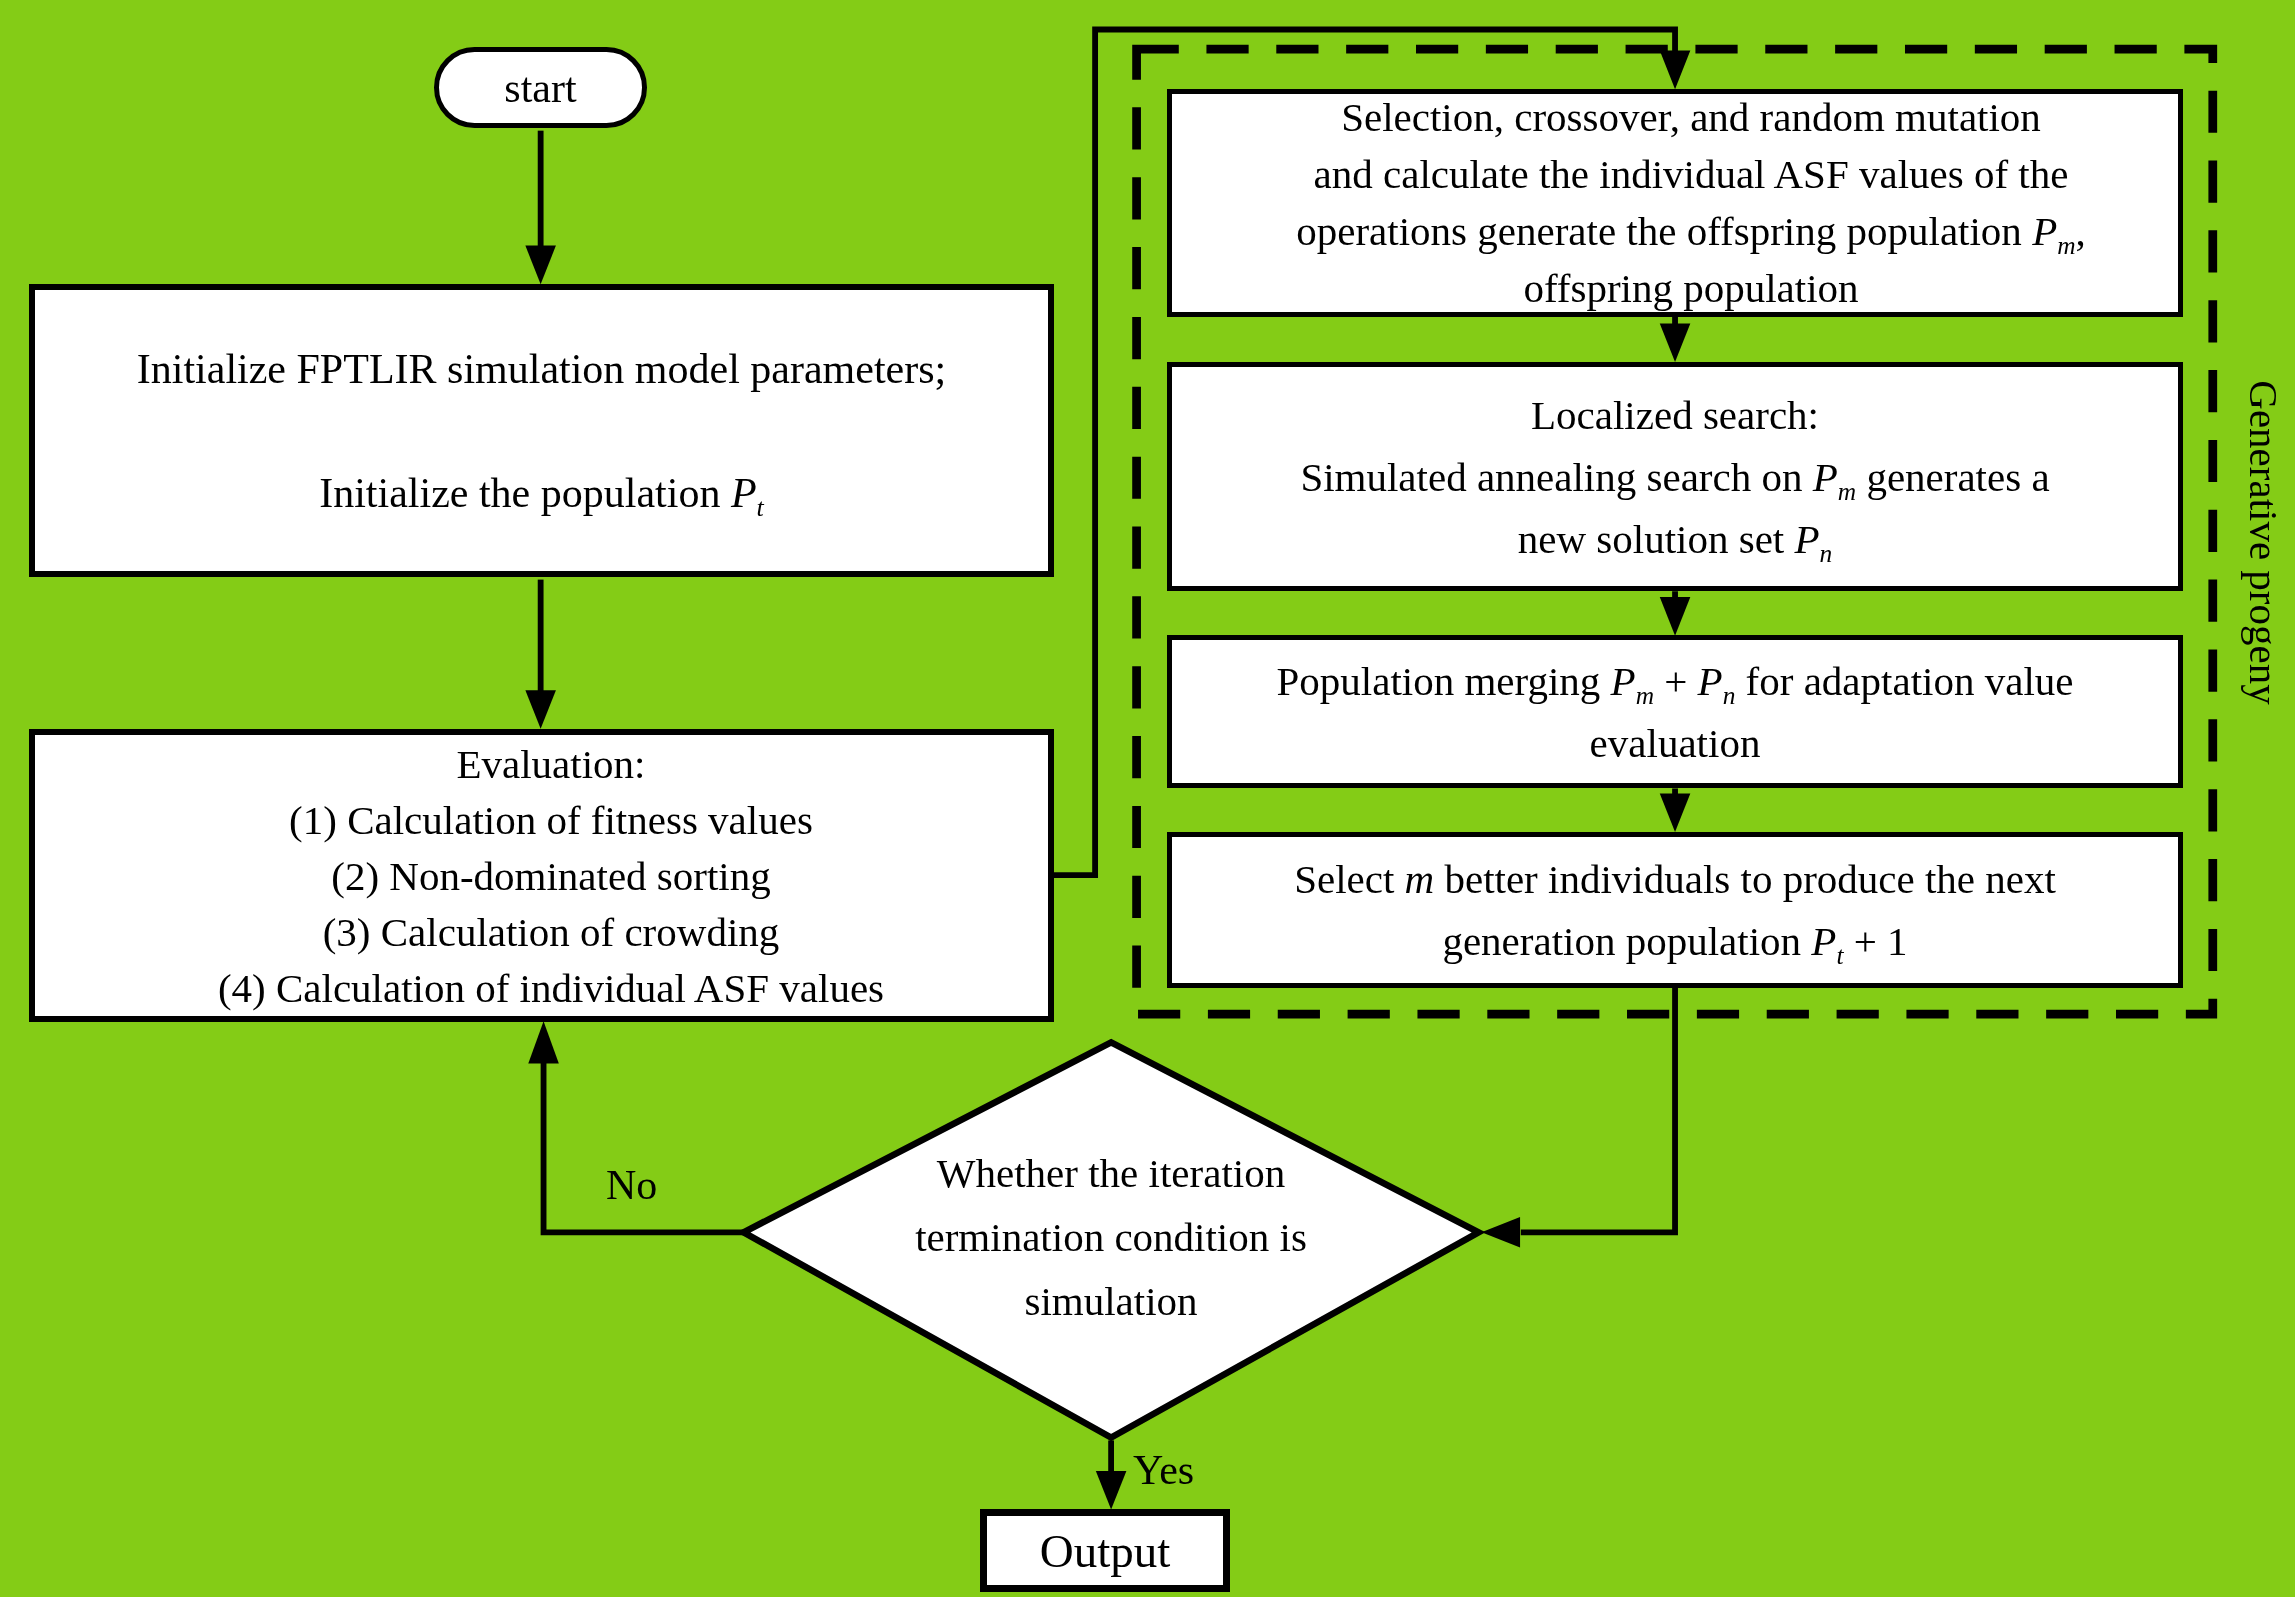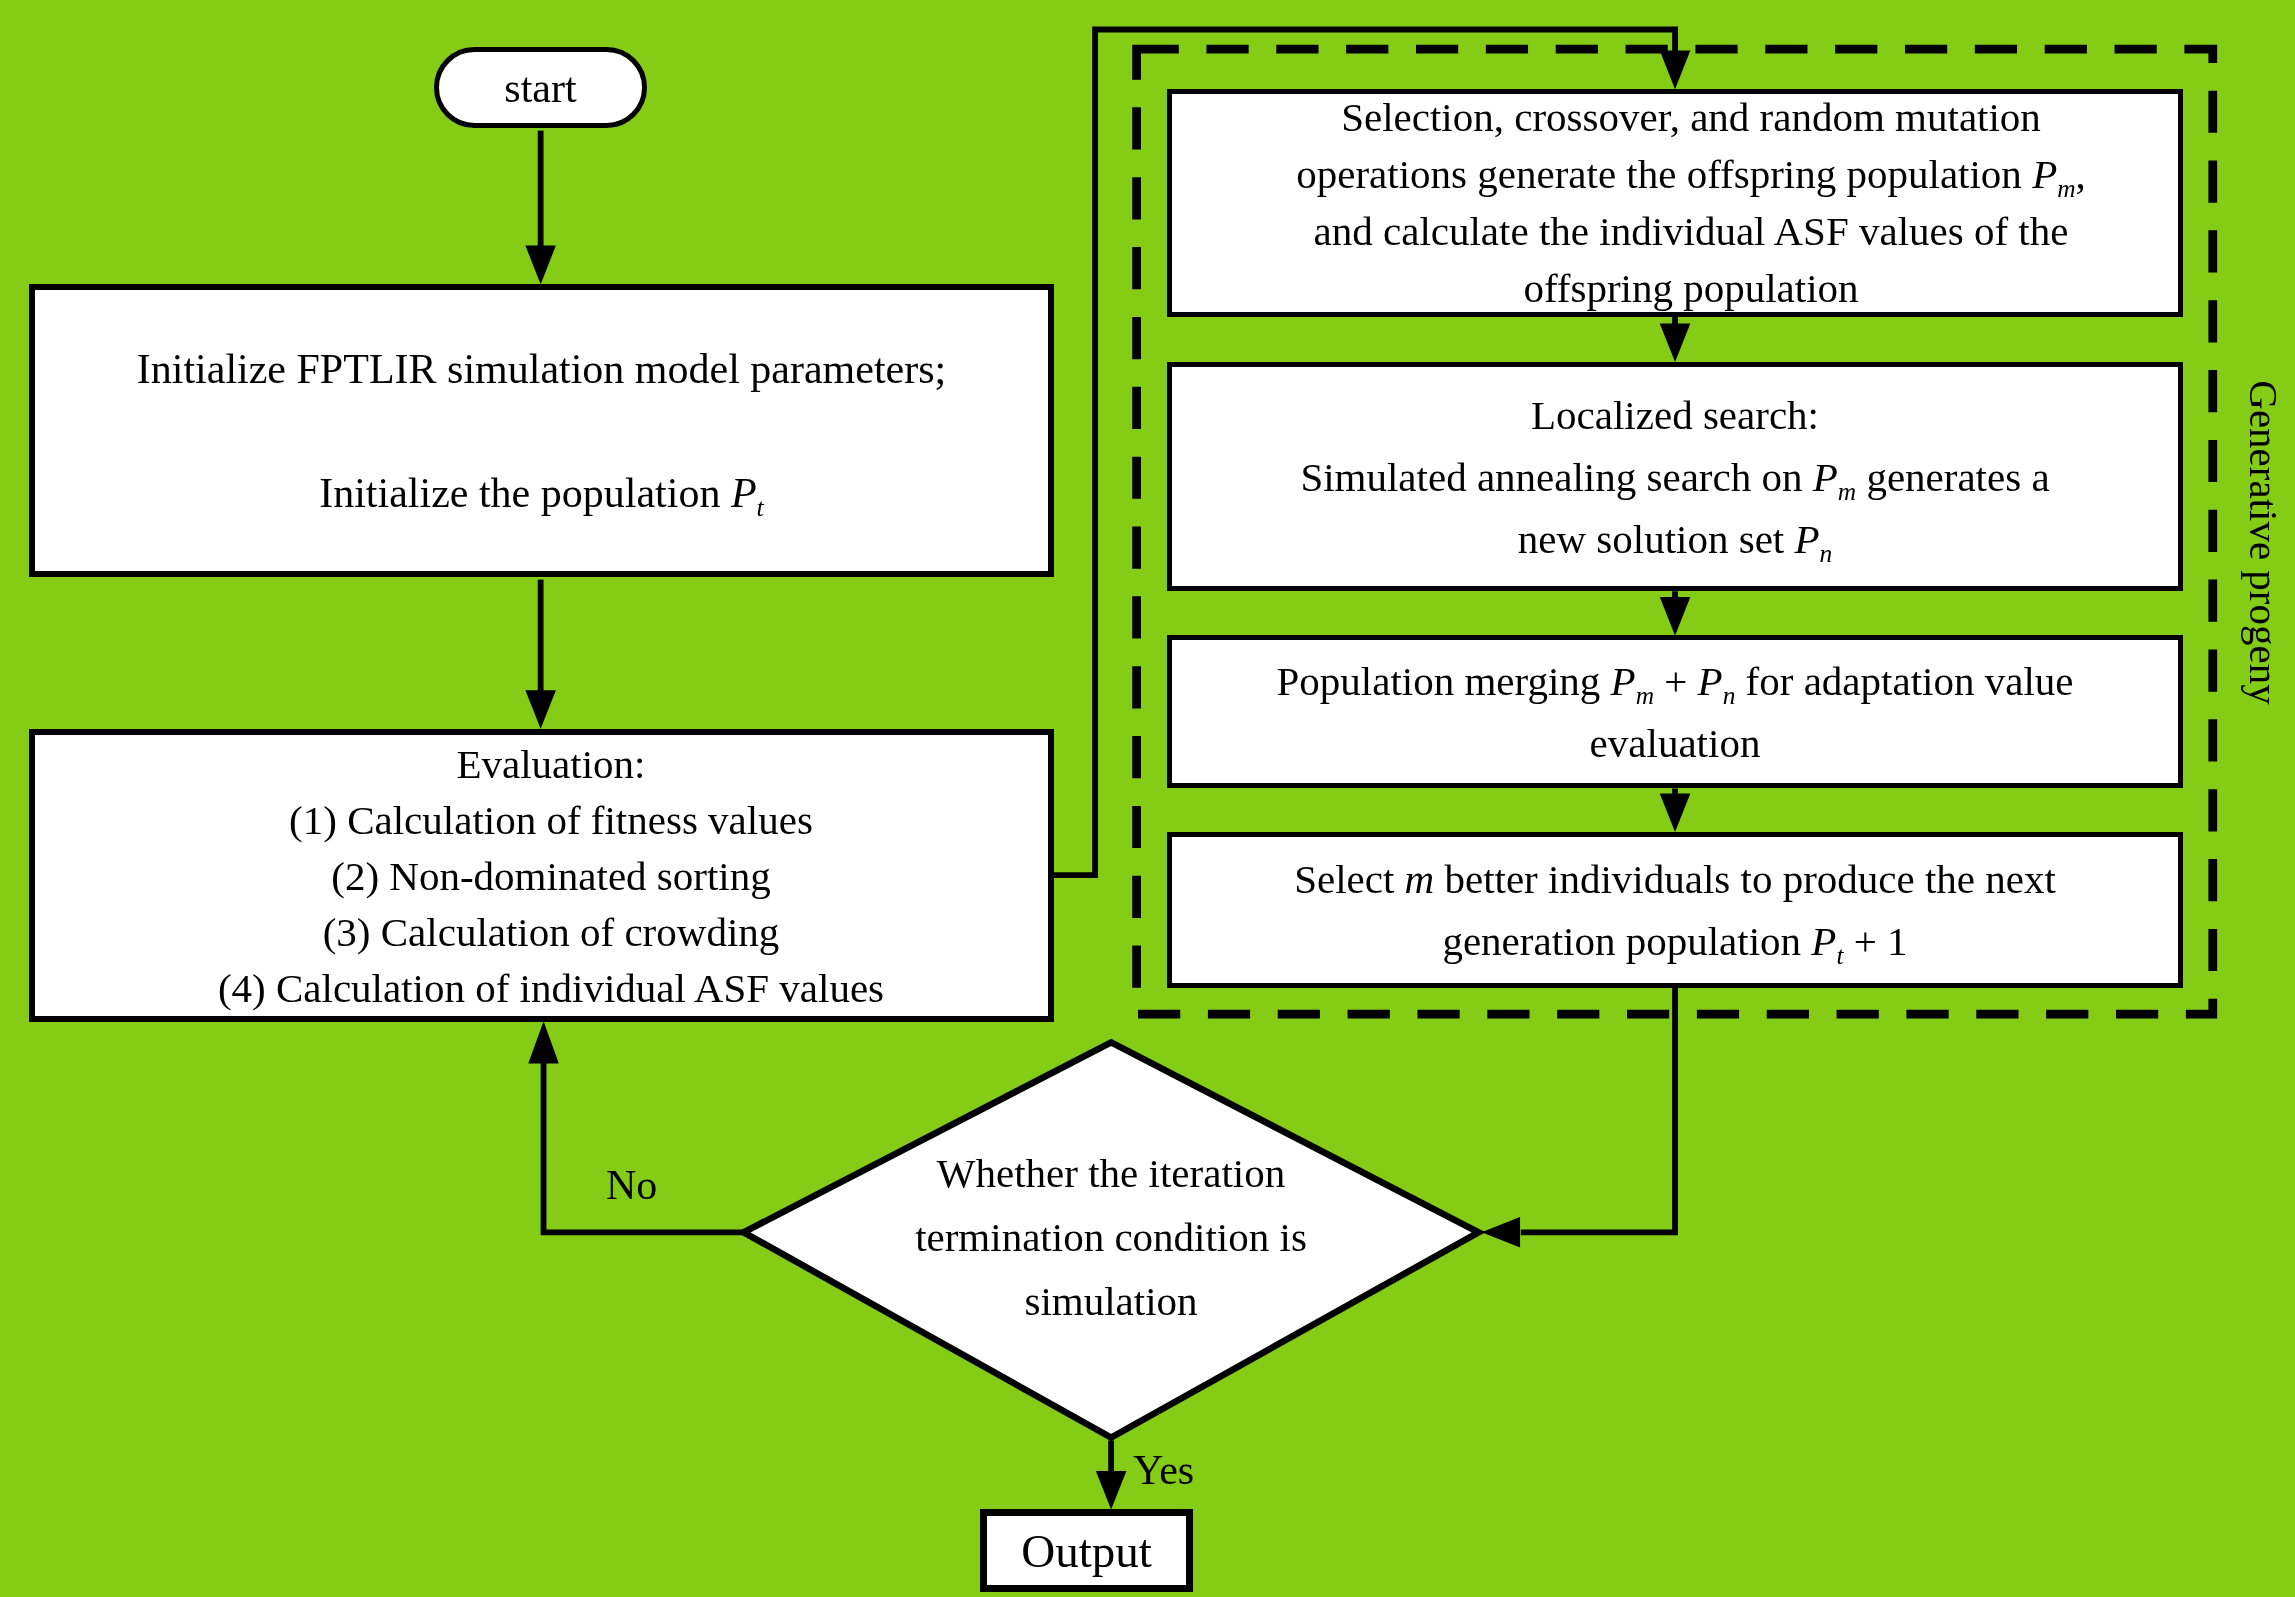--- a/index.html
+++ b/index.html
@@ -46,21 +46,21 @@
   .node-eval   { left: 29px;  top: 729px; width: 1025px; height: 293px; font-size: 41px; padding-left: 19px; }
   .node-eval .line { line-height: 56px; }
   .node-r1 { left: 1167px; top: 89px;  width: 1016px; height: 228px; border-width: 5.8px; font-size: 41px; padding-left: 32px; }
   .node-r1 .line { line-height: 57px; }
   .node-r2 { left: 1167px; top: 362px;  width: 1016px; height: 229px; border-width: 5.8px; font-size: 41px; }
   .node-r2 .line { line-height: 62px; }
   .node-r3 { left: 1167px; top: 635px;  width: 1016px; height: 153px; border-width: 5.8px; font-size: 41px; }
   .node-r3 .line { line-height: 62px; }
   .node-r4 { left: 1167px; top: 832px; width: 1016px; height: 156px; border-width: 5.8px; font-size: 41px; }
   .node-r4 .line { line-height: 62px; }
-  .node-output { left: 980px; top: 1509px; width: 213px; height: 83px; border-width: 7.3px; font-size: 47px; }
+  .node-output { left: 980px; top: 1509px; width: 250px; height: 83px; border-width: 7.3px; font-size: 47px; }
 
   .diamond-text {
     position: absolute;
     left: 820px; top: 1135px; width: 582px; height: 204px;
     display: flex; flex-direction: column;
     justify-content: center; align-items: center;
     text-align: center; font-size: 41px;
   }
   .diamond-text .line { line-height: 64px; }
 
@@ -132,22 +132,22 @@
   <div class="box node-eval">
     <div class="line">Evaluation:</div>
     <div class="line">(1) Calculation of fitness values</div>
     <div class="line">(2) Non-dominated sorting</div>
     <div class="line">(3) Calculation of crowding</div>
     <div class="line">(4) Calculation of individual ASF values</div>
   </div>
 
   <div class="box node-r1">
     <div class="line"><span>Selection, crossover, and random mutation</span></div>
+    <div class="line"><span>and calculate the individual ASF values of the</span></div>
     <div class="line"><span>operations generate the offspring population </span><span class="it">P</span><sub class="it">m</sub><span>,</span></div>
-    <div class="line"><span>and calculate the individual ASF values of the</span></div>
     <div class="line"><span>offspring population</span></div>
   </div>
 
   <div class="box node-r2">
     <div class="line"><span>Localized search:</span></div>
     <div class="line"><span>Simulated annealing search on </span><span class="it">P</span><sub class="it">m</sub><span> generates a</span></div>
     <div class="line"><span>new solution set </span><span class="it">P</span><sub class="it">n</sub></div>
   </div>
 
   <div class="box node-r3">

